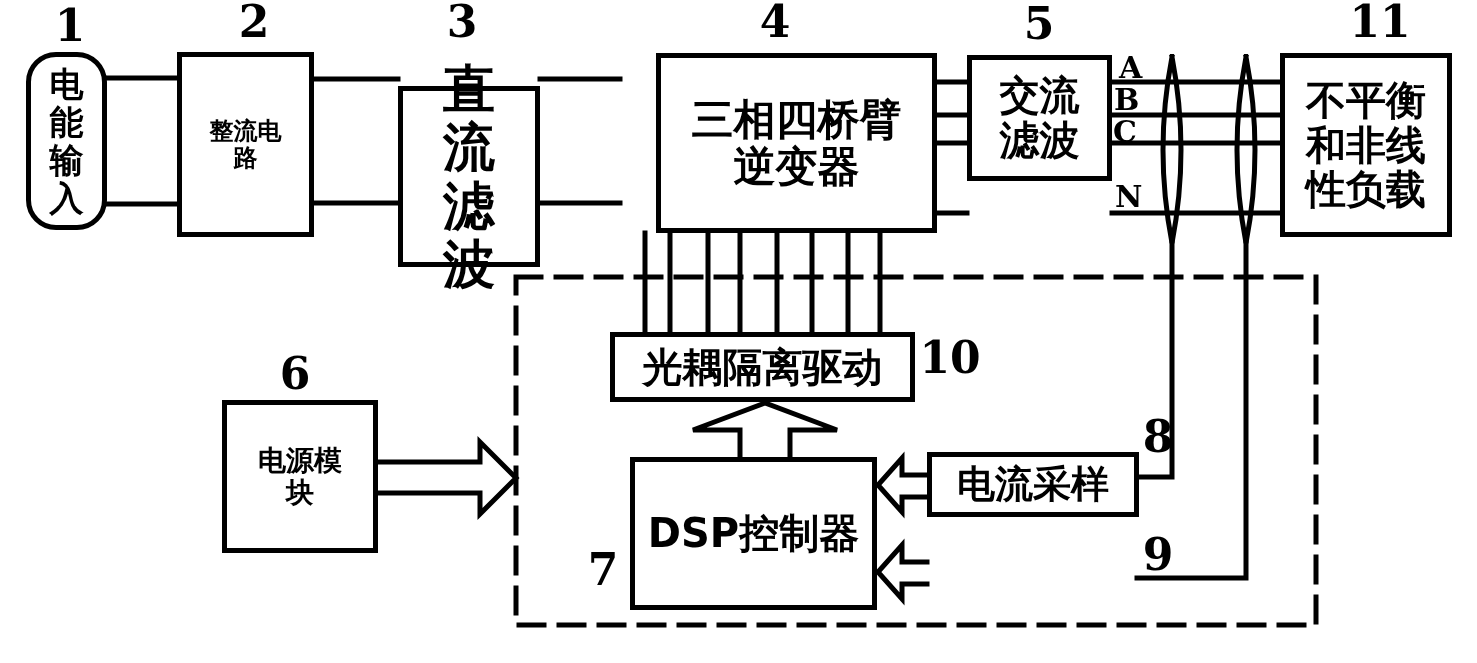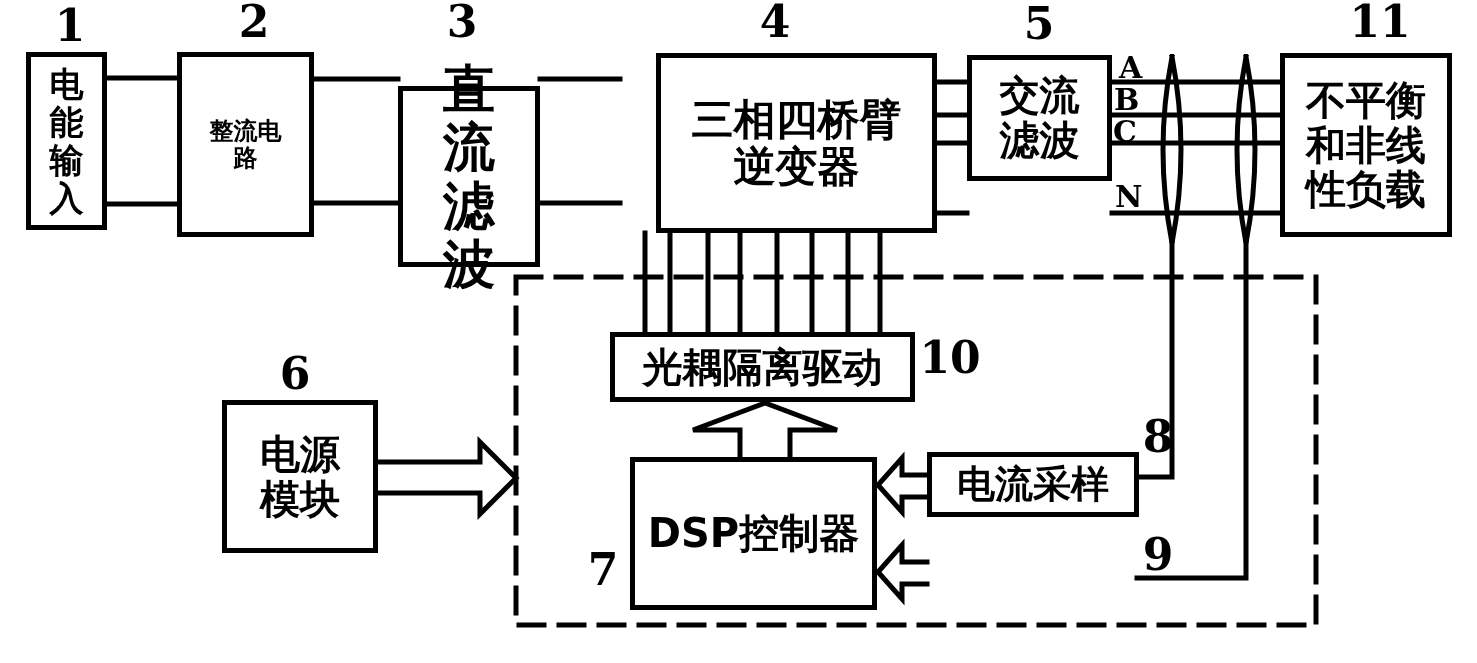--- a/index.html
+++ b/index.html
@@ -64,21 +64,21 @@
     <path d="M1137 578 H1246 V243"></path>
 
     <path d="M380 462 H480 V442 L516 478 L480 514 V493 H380"></path>
 
     <path d="M740 459 V430 H693 L765 403 L837 430 H790 V459"></path>
 
     <path d="M927 475 H902 V458 L878 485 L902 512 V497 H927"></path>
     <path d="M927 562 H902 V545 L878 572 L902 599 V584 H927"></path>
   </svg>
 
-  <div class="box" style="left:26px;top:52px;width:81px;height:178px;font-size:34px;">
+  <div class="box" style="left:26px;top:52px;width:81px;height:178px;font-size:34px;border-radius:30px;">
     <span class="box-label" style="width:36px;">电能输入</span>
   </div>
 
   <div class="box" style="left:177px;top:52px;width:137px;height:185px;font-size:24px;">
     <span class="box-label" style="width:88px;">整流电路</span>
   </div>
 
   <div class="box" style="left:398px;top:52px;width:142px;height:181px;font-size:52px;margin-top:34px;">
     <span class="box-label" style="width:88px;">直流滤波</span>
   </div>
@@ -88,21 +88,21 @@
   </div>
 
   <div class="box" style="left:967px;top:55px;width:145px;height:126px;font-size:40px;">
     <span class="box-label" style="width:88px;">交流滤波</span>
   </div>
 
   <div class="box" style="left:1280px;top:53px;width:172px;height:184px;font-size:40px;">
     <span class="box-label" style="width:126px;">不平衡和非线性负载</span>
   </div>
 
-  <div class="box" style="left:222px;top:400px;width:156px;height:153px;font-size:40px;">
+  <div class="box" style="left:222px;top:400px;width:156px;height:153px;font-size:28px;">
     <span class="box-label" style="width:88px;">电源模块</span>
   </div>
 
   <div class="box" style="left:610px;top:332px;width:305px;height:70px;font-size:40px;">
     <span class="box-label">光耦隔离驱动</span>
   </div>
 
   <div class="box" style="left:927px;top:452px;width:212px;height:65px;font-size:38px;">
     <span class="box-label">电流采样</span>
   </div>

